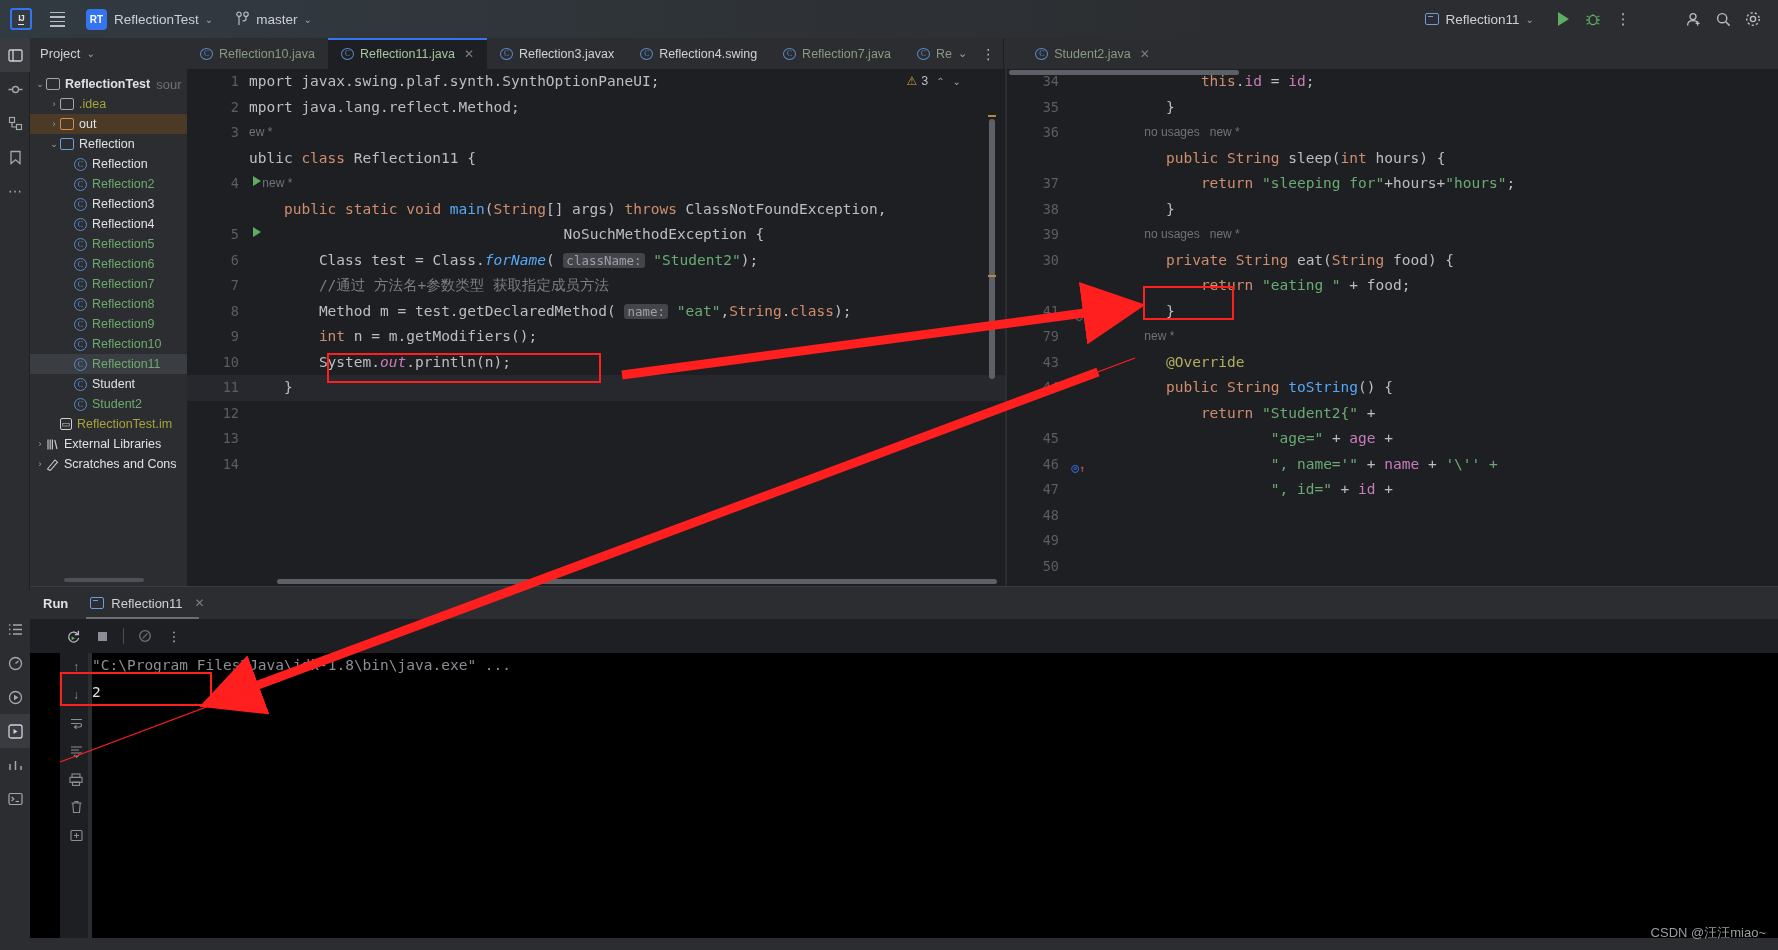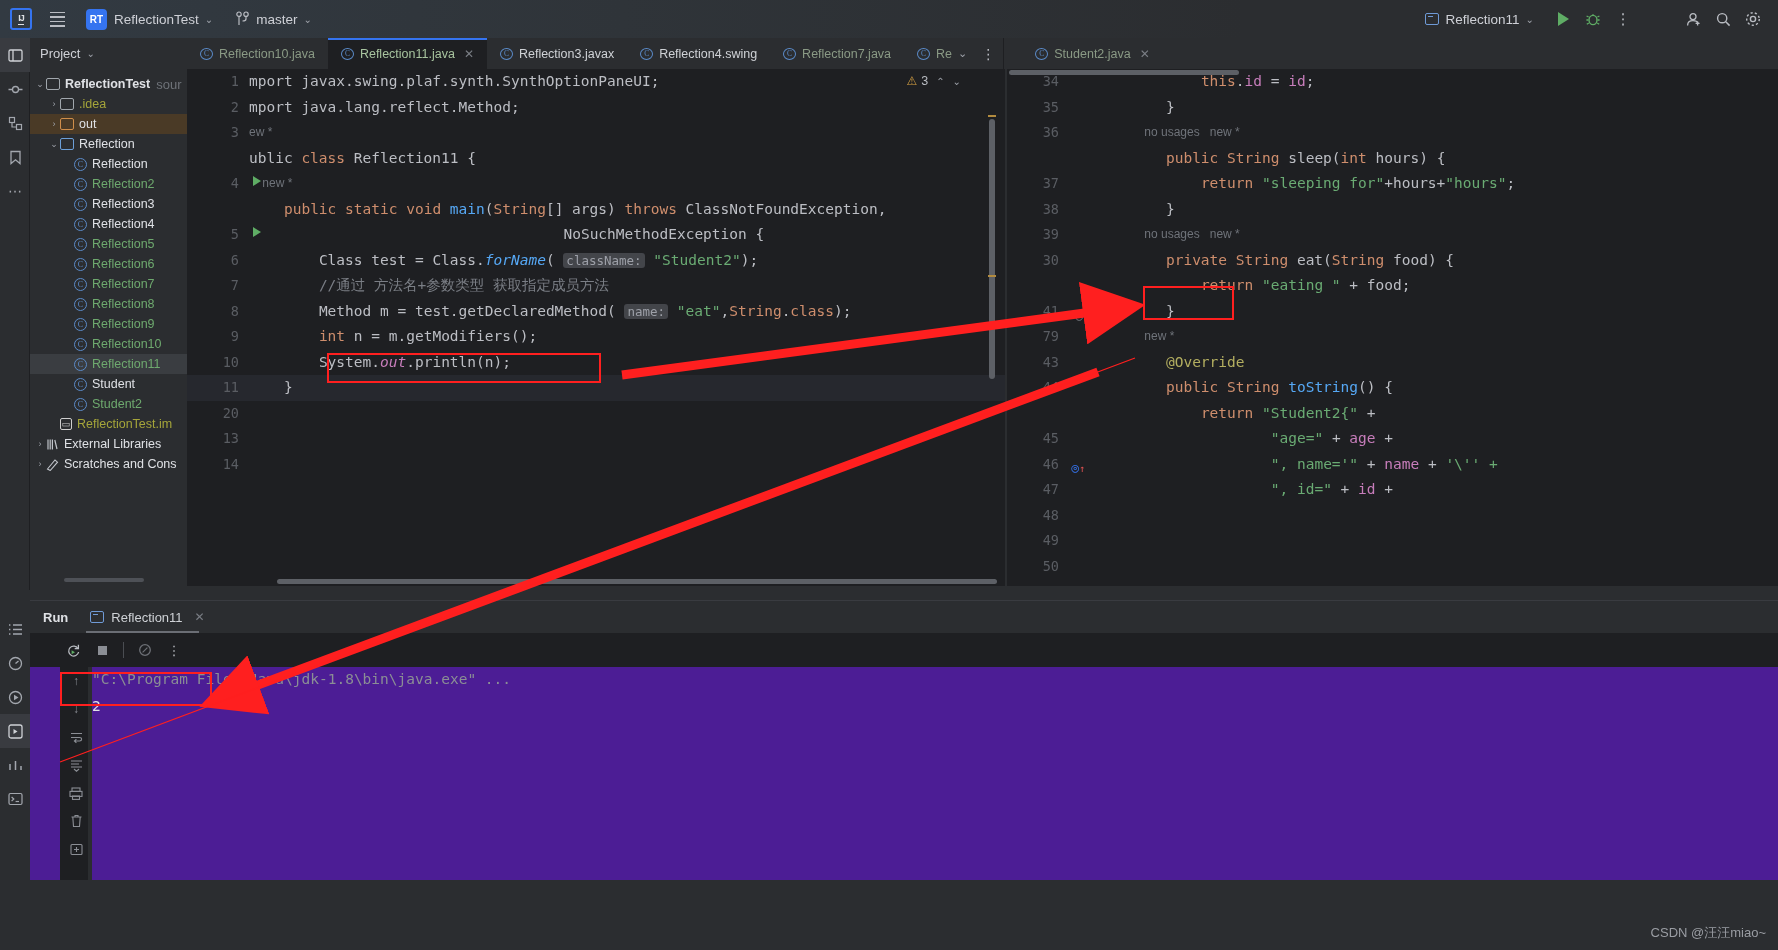--- a/index.html
+++ b/index.html
@@ -134,21 +134,21 @@
   .warn-chip{position:absolute;right:44px;top:5px;display:flex;align-items:center;
     gap:4px;color:#b9bcc2;font-size:12.5px;}
   .warn-tri{color:#d9a343;font-size:12px;}
   .ud{color:#9fa3ab;font-size:10px;margin-left:4px;}
 
   .vscroll{position:absolute;width:6px;background:#5d6066;border-radius:3px;}
   .hscroll{position:absolute;height:5px;background:#5d6066;border-radius:3px;}
   .errstripe{position:absolute;width:8px;height:2px;background:#b28b3f;}
 
   
-  .runpanel{position:absolute;left:30px;top:600px;width:1748px;height:280px;background:#4c1d95;
+  .runpanel{position:absolute;left:30px;top:586px;width:1748px;height:352px;background:#000000;
     border-top:1px solid #393b40;}
   .run-tabs{height:32px;display:flex;align-items:center;background:#2b2d30;padding-left:13px;gap:18px;}
   .run-title{color:#dfe1e5;font-size:13px;font-weight:bold;}
   .run-tab{display:flex;align-items:center;gap:7px;color:#cfd2d6;font-size:13px;position:relative;
     height:32px;padding:0 4px;}
   .run-tab::after{content:"";position:absolute;left:0;right:10px;bottom:0;height:2px;background:#6b6e75;}
   .run-tab .x{color:#7a7e85;font-size:12px;margin-left:5px;}
   .run-toolbar{height:34px;display:flex;align-items:center;gap:3px;padding-left:30px;background:#1e1f22;}
   .rt-ico{width:26px;height:26px;display:flex;align-items:center;justify-content:center;
     color:#b9bcc2;font-size:13px;}
@@ -437,21 +437,21 @@
             <div class="ln"></div>
             <div class="ln" style="position: relative;">4<span style="position: absolute; right: -14px; top: 5px; width: 0px; height: 0px; border-left: 8px solid rgb(95, 173, 101); border-top: 5px solid transparent; border-bottom: 5px solid transparent;"></span></div>
             <div class="ln"></div>
             <div class="ln" style="position: relative;">5<span style="position: absolute; right: -14px; top: 5px; width: 0px; height: 0px; border-left: 8px solid rgb(95, 173, 101); border-top: 5px solid transparent; border-bottom: 5px solid transparent;"></span></div>
             <div class="ln">6</div>
             <div class="ln">7</div>
             <div class="ln">8</div>
             <div class="ln">9</div>
             <div class="ln">10</div>
             <div class="ln">11</div>
-            <div class="ln">20</div>
+            <div class="ln">12</div>
             <div class="ln">13</div>
             <div class="ln">14</div>
           </div>
         <div class="codearea code" id="codeL" style="left:62px;"><div><span class="plain">mport</span><span class="plain"> </span><span class="plain">javax</span><span class="plain">.</span><span class="plain">swing</span><span class="plain">.</span><span class="plain">plaf</span><span class="plain">.</span><span class="plain">synth</span><span class="plain">.</span><span class="plain">SynthOptionPaneUI</span><span class="plain">;</span></div><div><span class="plain">mport</span><span class="plain"> </span><span class="plain">java</span><span class="plain">.</span><span class="plain">lang</span><span class="plain">.</span><span class="plain">reflect</span><span class="plain">.</span><span class="plain">Method</span><span class="plain">;</span></div><div></div><div class="inlay" style="line-height: 25.5px;">ew *</div><div><span class="plain">ublic</span><span class="plain"> </span><span class="kw">class</span><span class="plain"> </span><span class="plain">Reflection11</span><span class="plain"> </span><span class="plain">{</span></div><div class="inlay" style="line-height: 25.5px;">    new *</div><div><span class="plain"> </span><span class="plain"> </span><span class="plain"> </span><span class="plain"> </span><span class="kw">public</span><span class="plain"> </span><span class="kw">static</span><span class="plain"> </span><span class="kw">void</span><span class="plain"> </span><span class="fn">main</span><span class="plain">(</span><span class="kw">String</span><span class="plain">[</span><span class="plain">]</span><span class="plain"> </span><span class="plain">args</span><span class="plain">)</span><span class="plain"> </span><span class="kw">throws</span><span class="plain"> </span><span class="plain">ClassNotFoundException</span><span class="plain">,</span></div><div><span class="plain"> </span><span class="plain"> </span><span class="plain"> </span><span class="plain"> </span><span class="plain"> </span><span class="plain"> </span><span class="plain"> </span><span class="plain"> </span><span class="plain"> </span><span class="plain"> </span><span class="plain"> </span><span class="plain"> </span><span class="plain"> </span><span class="plain"> </span><span class="plain"> </span><span class="plain"> </span><span class="plain"> </span><span class="plain"> </span><span class="plain"> </span><span class="plain"> </span><span class="plain"> </span><span class="plain"> </span><span class="plain"> </span><span class="plain"> </span><span class="plain"> </span><span class="plain"> </span><span class="plain"> </span><span class="plain"> </span><span class="plain"> </span><span class="plain"> </span><span class="plain"> </span><span class="plain"> </span><span class="plain"> </span><span class="plain"> </span><span class="plain"> </span><span class="plain"> </span><span class="plain">NoSuchMethodException</span><span class="plain"> </span><span class="plain">{</span></div><div><span class="plain"> </span><span class="plain"> </span><span class="plain"> </span><span class="plain"> </span><span class="plain"> </span><span class="plain"> </span><span class="plain"> </span><span class="plain"> </span><span class="plain">Class</span><span class="plain"> </span><span class="plain">test</span><span class="plain"> </span><span class="plain">=</span><span class="plain"> </span><span class="plain">Class</span><span class="plain">.</span><span class="fn italic">forName</span><span class="plain">(</span> <span class="paramhint">className:</span> <span class="str">"Student2"</span><span class="plain">)</span><span class="plain">;</span></div><div><span class="plain"> </span><span class="plain"> </span><span class="plain"> </span><span class="plain"> </span><span class="plain"> </span><span class="plain"> </span><span class="plain"> </span><span class="plain"> </span><span class="cmt">//通过 方法名+参数类型 获取指定成员方法</span></div><div><span class="plain"> </span><span class="plain"> </span><span class="plain"> </span><span class="plain"> </span><span class="plain"> </span><span class="plain"> </span><span class="plain"> </span><span class="plain"> </span><span class="plain">Method</span><span class="plain"> </span><span class="plain">m</span><span class="plain"> </span><span class="plain">=</span><span class="plain"> </span><span class="plain">test</span><span class="plain">.</span><span class="plain">getDeclaredMethod</span><span class="plain">(</span> <span class="paramhint">name:</span> <span class="str">"eat"</span><span class="plain">,</span><span class="kw">String</span><span class="plain">.</span><span class="kw">class</span><span class="plain">)</span><span class="plain">;</span></div><div><span class="plain"> </span><span class="plain"> </span><span class="plain"> </span><span class="plain"> </span><span class="plain"> </span><span class="plain"> </span><span class="plain"> </span><span class="plain"> </span><span class="kw">int</span><span class="plain"> </span><span class="plain">n</span><span class="plain"> </span><span class="plain">=</span><span class="plain"> </span><span class="plain">m</span><span class="plain">.</span><span class="plain">getModifiers</span><span class="plain">(</span><span class="plain">)</span><span class="plain">;</span></div><div><span class="plain"> </span><span class="plain"> </span><span class="plain"> </span><span class="plain"> </span><span class="plain"> </span><span class="plain"> </span><span class="plain"> </span><span class="plain"> </span><span class="plain">System</span><span class="plain">.</span><span class="fld italic">out</span><span class="plain">.</span><span class="plain">println</span><span class="plain">(</span><span class="plain">n</span><span class="plain">)</span><span class="plain">;</span></div><div><span class="plain"> </span><span class="plain"> </span><span class="plain"> </span><span class="plain"> </span><span class="plain">}</span></div><div></div><div></div></div>
 
         <div class="vscroll" style="right:10px; top:50px; height:260px;"></div>
         <div class="errstripe" style="right:9px; top:46px;"></div>
         <div class="errstripe" style="right:9px; top:206px;"></div>
         <div class="hscroll" style="left:90px; bottom:2px; width:720px;"></div>
       </div>

